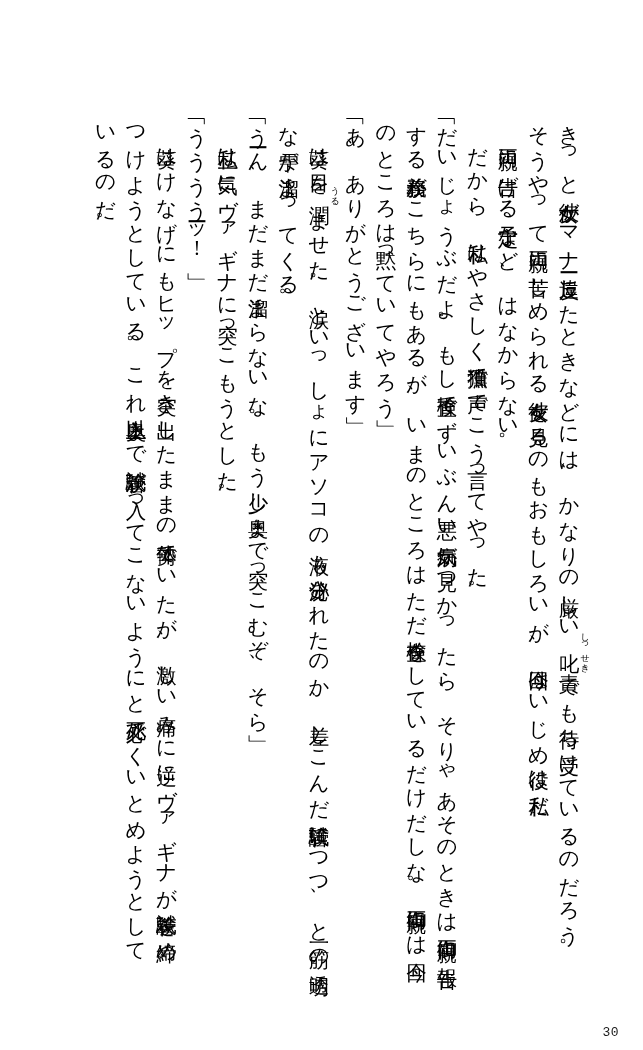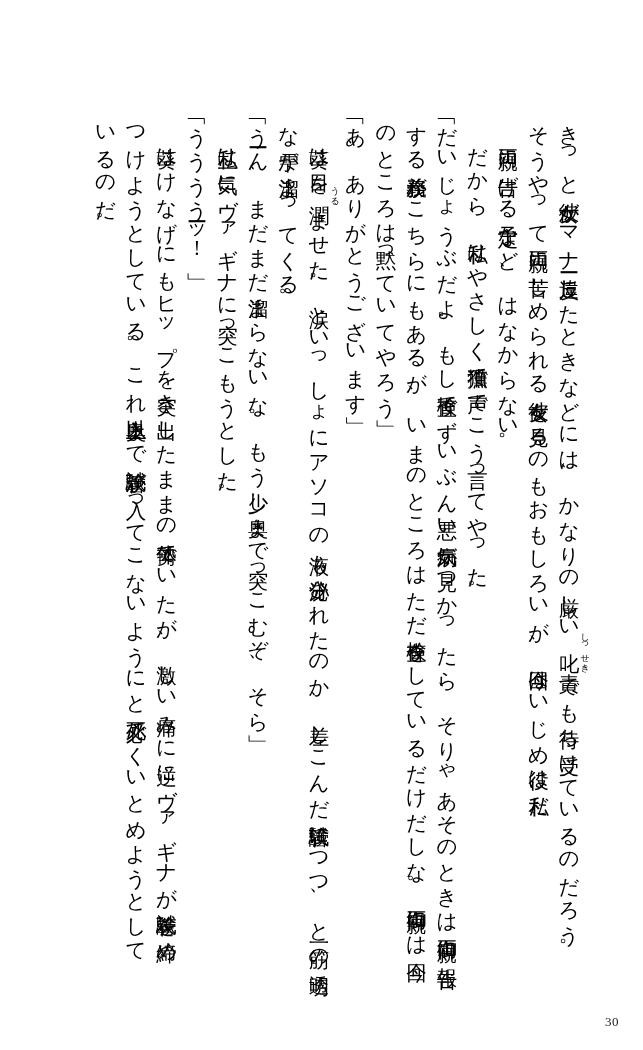--- a/index.html
+++ b/index.html
@@ -52,23 +52,23 @@
     ruby-position: over;
   }
   rt {
     font-size: 9px;
     letter-spacing: 0;
     line-height: 1;
   }
   .page-number {
     position: absolute;
     right: 24px;
-    bottom: 20px;
+    bottom: 10px;
     font-size: 13px;
-    font-family: Liberation Serif, serif;
+    font-family: Liberation Mono, monospace;
     color: #1a1a1a;
     letter-spacing: 0.5px;
   }
 </style>
 </head>
 <body>
 
 <div class="page">
 
   <div class="text-block">

